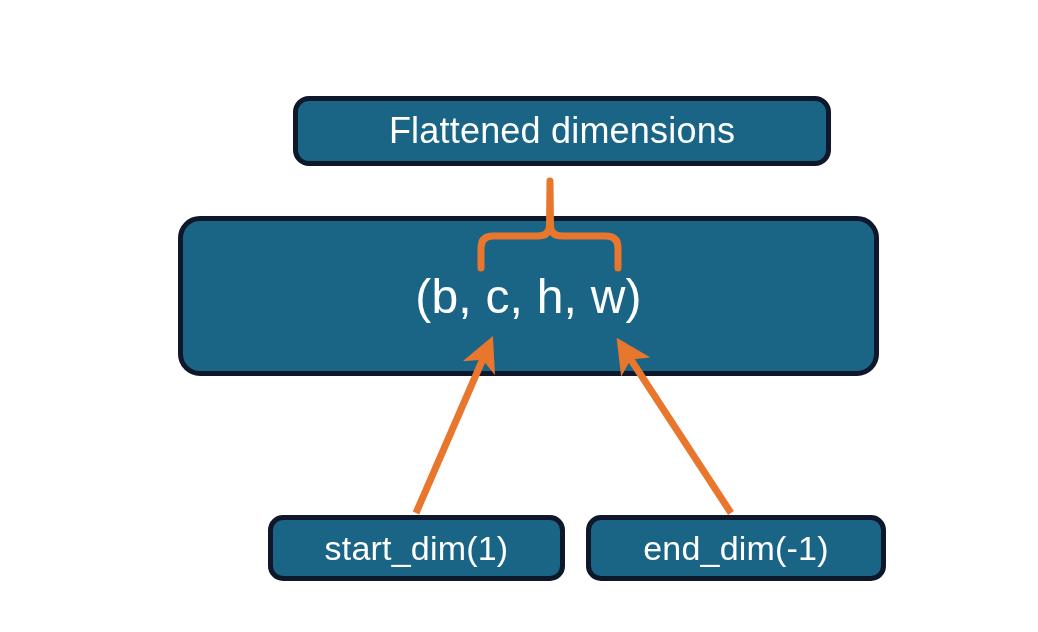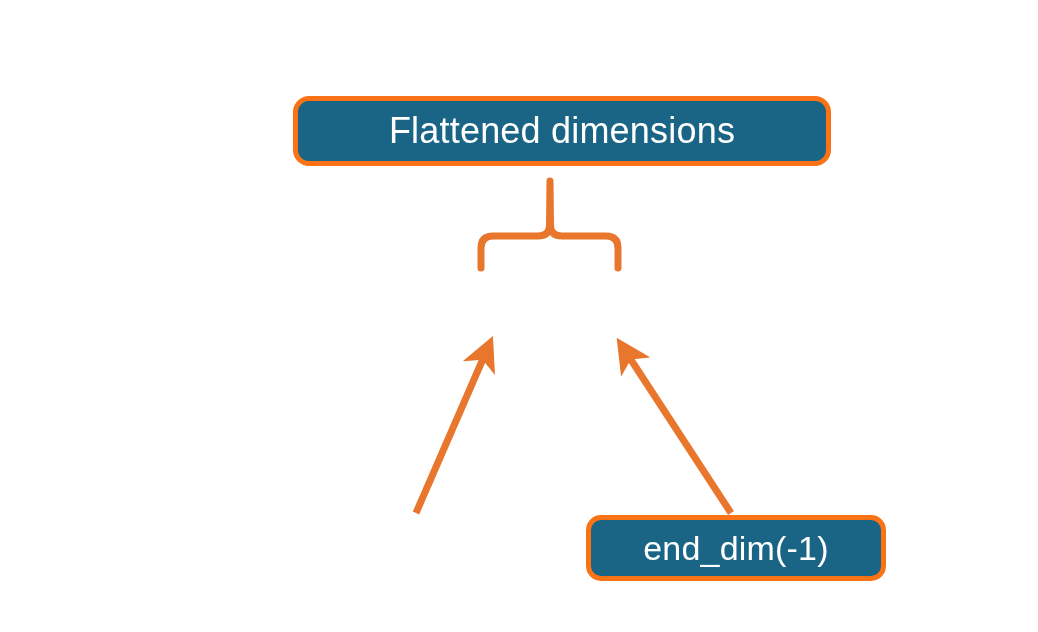--- a/index.html
+++ b/index.html
@@ -19,21 +19,21 @@
     width: 1038px;
     height: 632px;
     background: #ffffff;
   }
 
   
   .node {
     position: absolute;
     box-sizing: border-box;
     background: #1A6585;
-    border: 5px solid #f97316;
+    border: 5px solid #0f172a;
     border-radius: 18px;
     display: flex;
     align-items: center;
     justify-content: center;
     color: #ffffff;
     font-family: "Liberation Sans", sans-serif;
     font-weight: 400;
     letter-spacing: 0.2px;
     white-space: nowrap;
     z-index: 2;
@@ -104,20 +104,23 @@
 </style>
 </head>
 <body>
 
 <div id="canvas">
 
   <div class="node" id="node-flattened">
     <span>Flattened dimensions</span>
   </div>
 
+  <div class="node" id="node-shape">
+    <span class="shape-label">(b, c, h, w)</span>
+  </div>
 
   <svg class="overlay" id="brace-layer" viewBox="0 0 1038 632">
 
     <path d="M 481 268
              L 481 248
              Q 481 236 493 236
              L 538 236
              Q 549 236 549.5 226
              L 550 181
              L 550.5 226
@@ -135,18 +138,21 @@
       <marker id="arrowhead-right" markerWidth="5" markerHeight="5" refX="3.6" refY="2.5" orient="auto" markerUnits="strokeWidth">
         <path d="M 0 0 L 5 2.5 L 0 5 L 1.3 2.5 Z" fill="#E8762C"></path>
       </marker>
     </defs>
 
     <line x1="416" y1="513" x2="489" y2="345" stroke="#E8762C" stroke-width="7" stroke-linecap="butt" marker-end="url(#arrowhead-left)"></line>
 
     <line x1="731" y1="513" x2="622" y2="346" stroke="#E8762C" stroke-width="7" stroke-linecap="butt" marker-end="url(#arrowhead-right)"></line>
   </svg>
 
+  <div class="node" id="node-start-dim">
+    <span>start_dim(1)</span>
+  </div>
 
   <div class="node" id="node-end-dim">
     <span>end_dim(-1)</span>
   </div>
 
 </div>
 
 </body></html>

